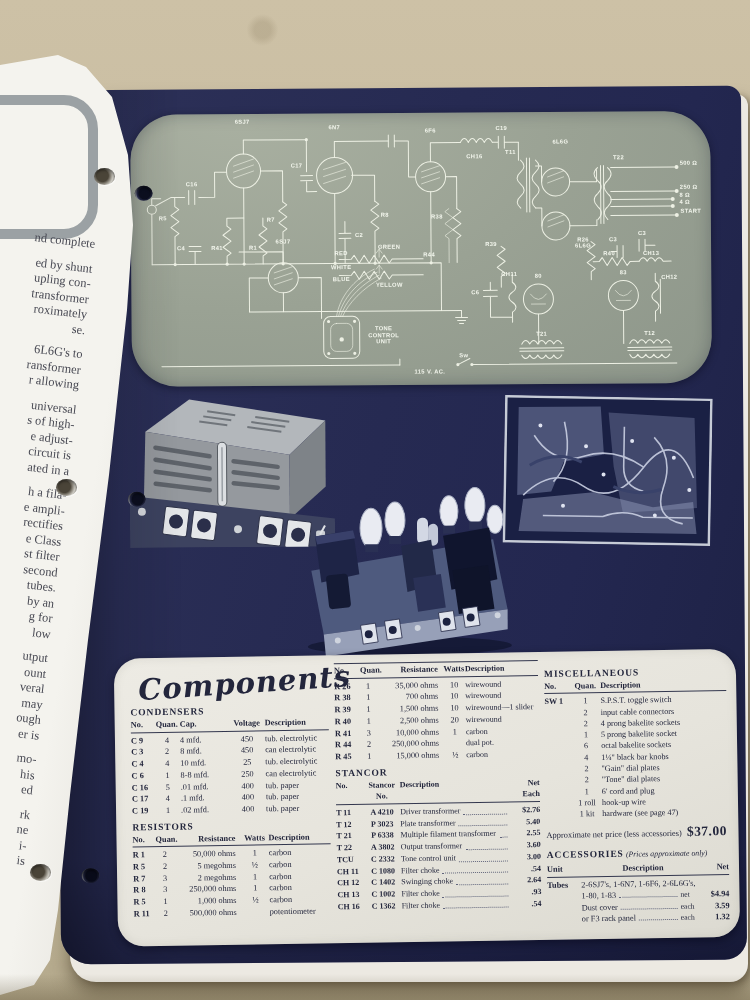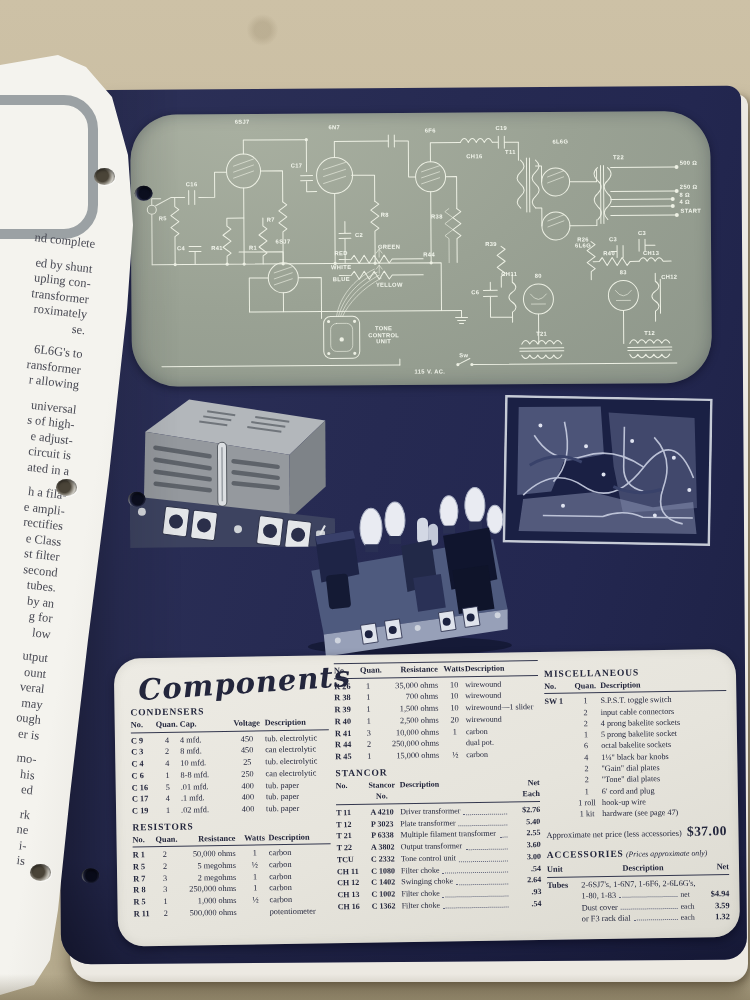--- a/index.html
+++ b/index.html
@@ -739,21 +739,21 @@
                   <span class="acc-u"></span>
                   <span class="acc-d">Dust cover</span>
                   <span class="dots"></span>
                   <span class="acc-q">each</span>
                   <span class="acc-n">3.59</span>
                 </div>
               </div>
               <div>
                 <div class="acc-line">
                   <span class="acc-u"></span>
-                  <span class="acc-d">or F3 rack dial</span>
+                  <span class="acc-d">or F3 rack panel</span>
                   <span class="dots"></span>
                   <span class="acc-q">each</span>
                   <span class="acc-n">1.32</span>
                 </div>
               </div>
             </div>
         </div>
       </div>
     </div>
 

